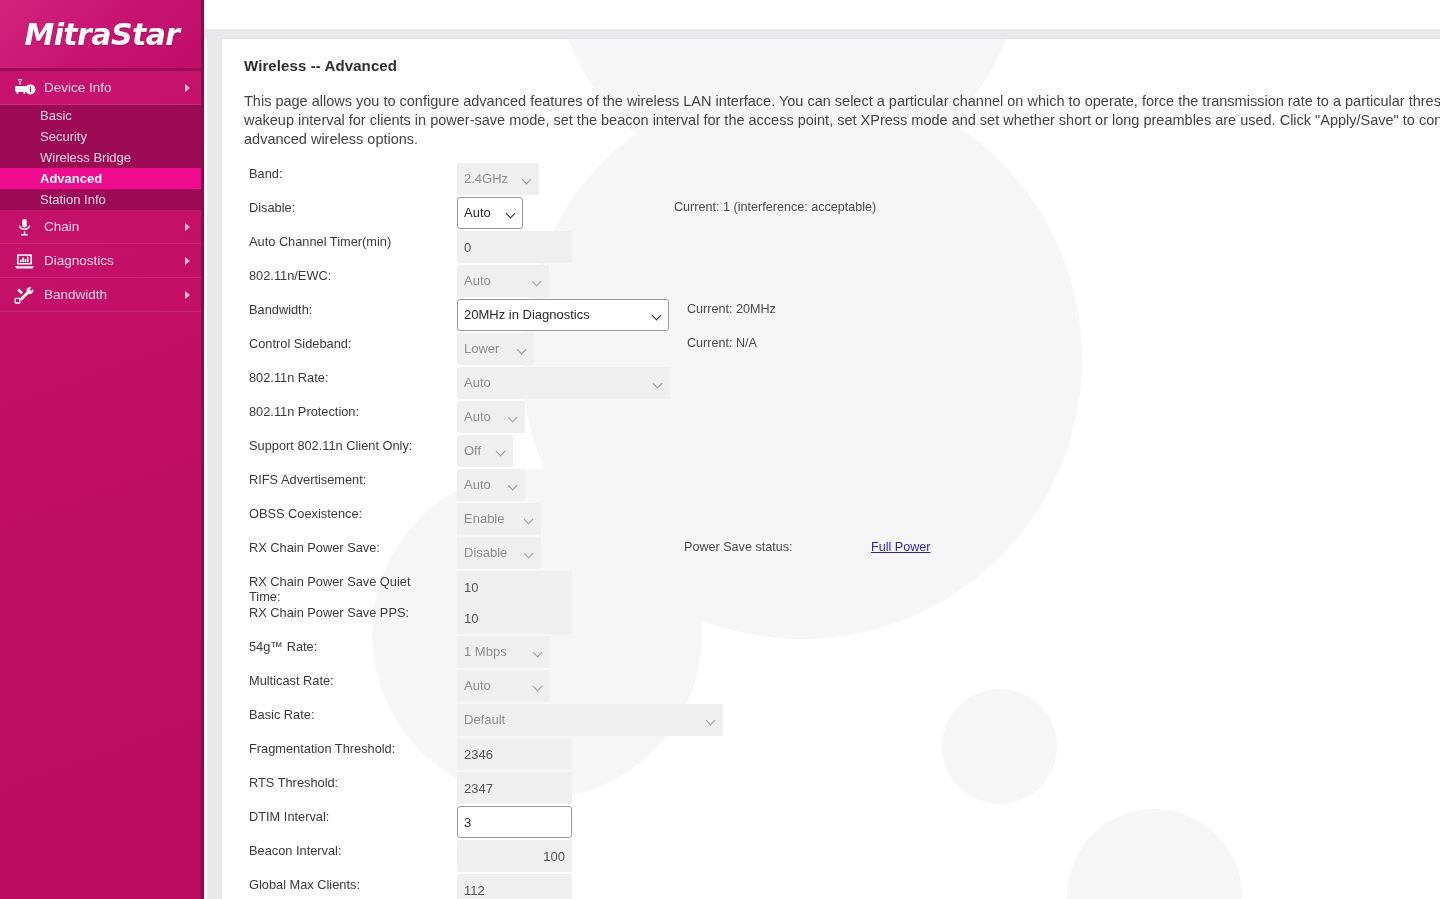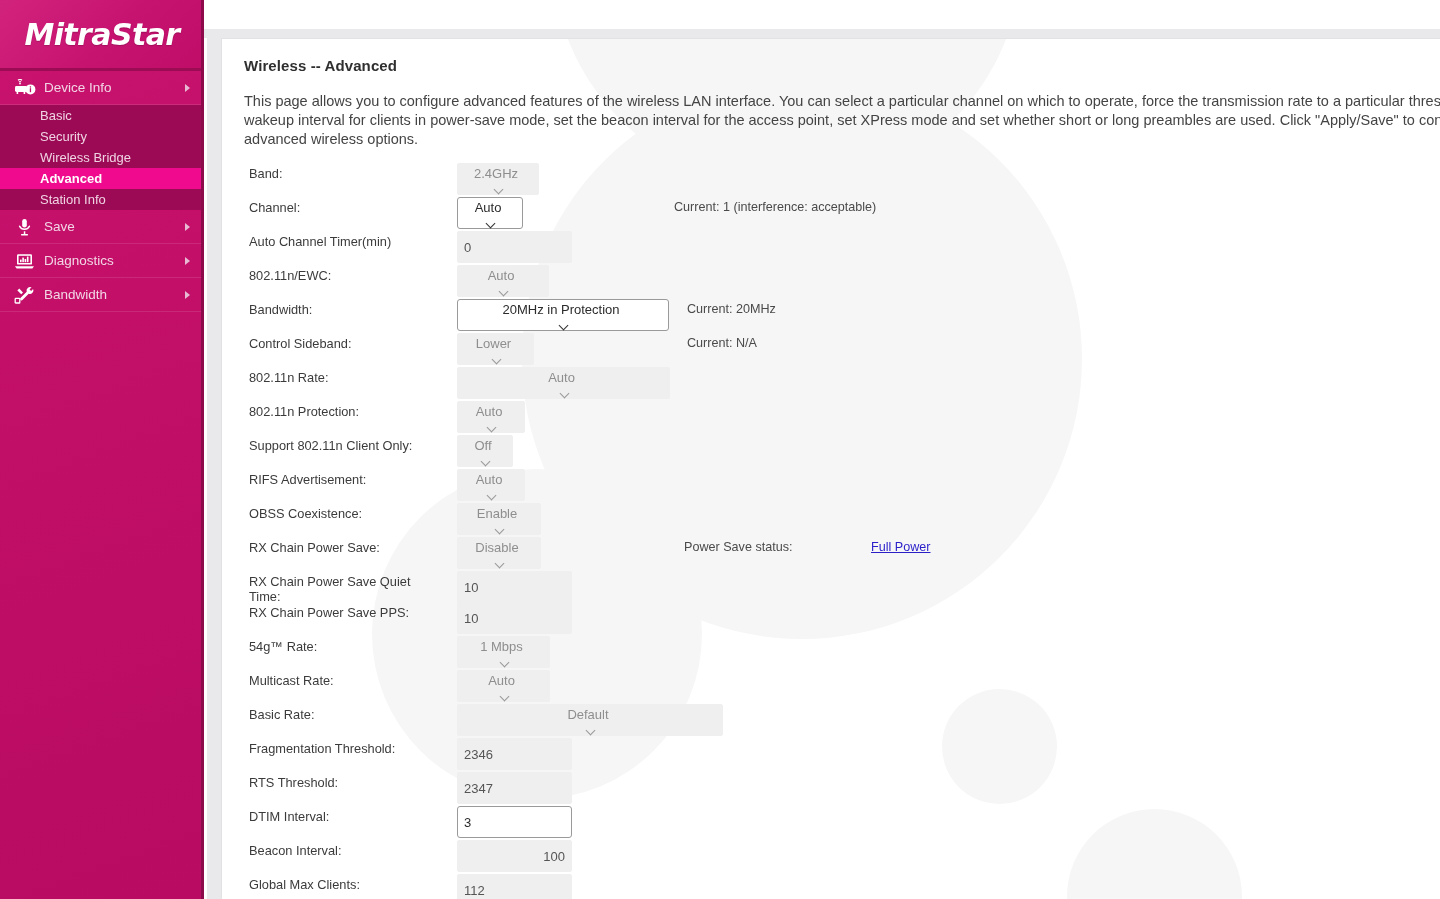--- a/index.html
+++ b/index.html
@@ -136,21 +136,20 @@
   .flink { color:#2b1fc9; font-size:12.6px;text-decoration:underline; }
 
   
   .sel, .inp {
     font-family:"Liberation Sans", sans-serif;
     font-size: 13px;
     height: 32px;
     line-height: 20px;
     padding: 0 6px;
     outline: none;
-    flex-direction: column;
   }
   
   .sel.dis, .inp.dis {
     background:#efefef; border:1px solid #efefef; color:#8e8e8e;
     border-radius:2px;
   }
   
   .sel.en, .inp.en {
     background:#ffffff; border:1px solid #9a9a9a; color:#2b2b2b;
     border-radius:3px;
@@ -233,21 +232,21 @@
           <span class="nv-icon">
             <svg width="22" height="18" viewBox="0 0 22 18">
               <g fill="#fff">
       <rect x="8.2" y="1" width="4.6" height="8.6" rx="2.3"></rect>
       <rect x="9.8" y="13.3" width="1.5" height="2.8"></rect>
       <rect x="7" y="16" width="7" height="1.4" rx="0.6"></rect>
               </g>
       <path d="M5.6 8.2 A5.4 5.4 0 0 0 15.4 8.2" stroke="#fff" stroke-width="1.5" fill="none" stroke-linecap="round"></path>
             </svg>
           </span>
-          <span class="nv-label">Save</span>
+          <span class="nv-label">Chain</span>
           <span class="nv-arrow"></span>
         </div>
         <div class="nav-item">
           <span class="nv-icon">
             <svg width="22" height="18" viewBox="0 0 22 18">
               <g fill="#fff">
       <rect x="3" y="2.2" width="15" height="10.4" rx="1.2"></rect>
       <path d="M1 14.2h19l-1.6 2.2H2.6z"></path>
               </g>
       <g fill="#c3106a">
@@ -298,21 +297,21 @@
       <div class="page-desc">This page allows you to configure advanced features of the wireless LAN interface. You can select a particular channel on which to operate, force the transmission rate to a particular threshold, set the wakeup interval for clients in power-save mode, set the beacon interval for the access point, set XPress mode and set whether short or long preambles are used. Click "Apply/Save" to configure the advanced wireless options.</div>
       <div id="form">
           <div class="frow">
             <div class="flabel">Band:</div>
             <div class="fctrl"><div class="sel selbox dis" style="width: 82px;">
                 <span class="cap">2.4GHz</span>
                 <span class="chev"></span>
               </div></div>
           </div>
           <div class="frow">
-            <div class="flabel">Channel:</div>
+            <div class="flabel">Disable:</div>
             <div class="fctrl"><div class="sel selbox en" style="width: 66px;">
                 <span class="cap">Auto</span>
                 <span class="chev"></span>
               </div></div>
             <div class="fnote" style="left: 430px; top: 0px;">Current: 1 (interference: acceptable)</div>
           </div>
           <div class="frow">
             <div class="flabel">Auto Channel Timer(min)</div>
             <div class="fctrl">
               <input type="text" class="inp dis" readonly="readonly" value="0" style="width: 115px;">
@@ -321,21 +320,21 @@
           <div class="frow">
             <div class="flabel">802.11n/EWC:</div>
             <div class="fctrl"><div class="sel selbox dis" style="width: 92px;">
                 <span class="cap">Auto</span>
                 <span class="chev"></span>
               </div></div>
           </div>
           <div class="frow">
             <div class="flabel">Bandwidth:</div>
             <div class="fctrl"><div class="sel selbox en" style="width: 212px;">
-                <span class="cap">20MHz in Protection</span>
+                <span class="cap">20MHz in Diagnostics</span>
                 <span class="chev"></span>
               </div></div>
             <div class="fnote" style="left: 443px; top: 0px;">Current: 20MHz</div>
           </div>
           <div class="frow">
             <div class="flabel">Control Sideband:</div>
             <div class="fctrl"><div class="sel selbox dis" style="width: 77px;">
                 <span class="cap">Lower</span>
                 <span class="chev"></span>
               </div></div>

